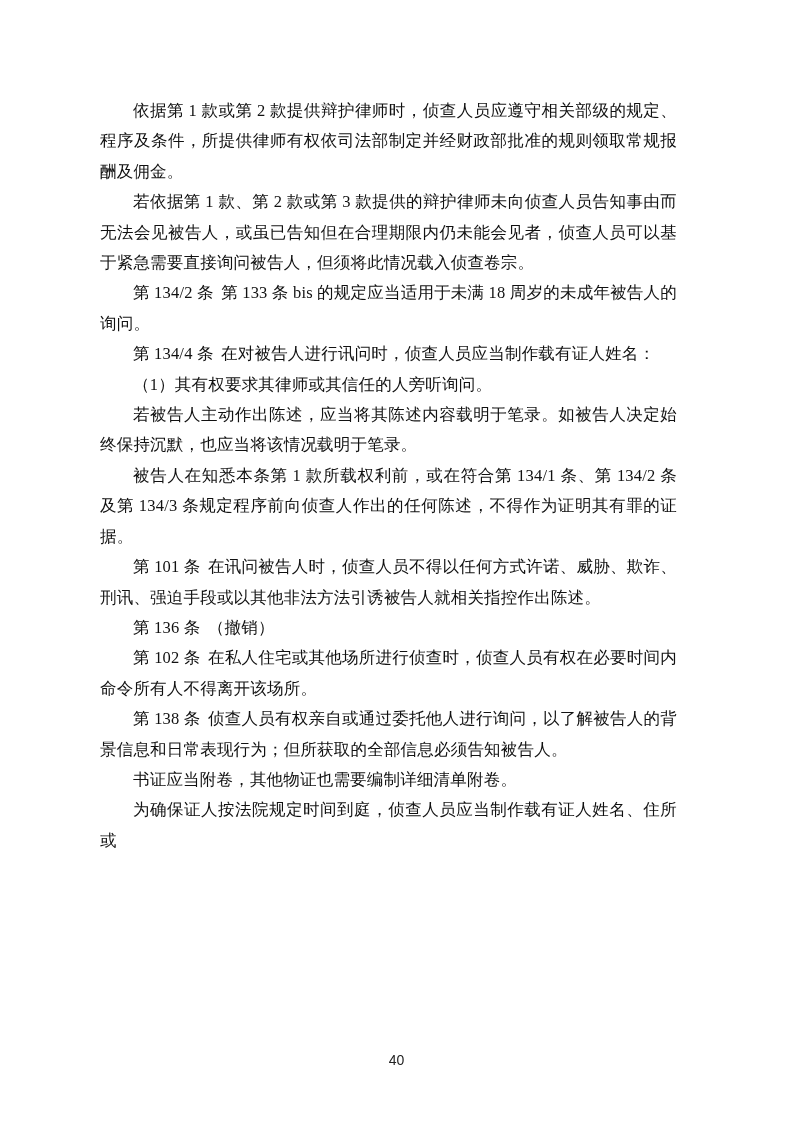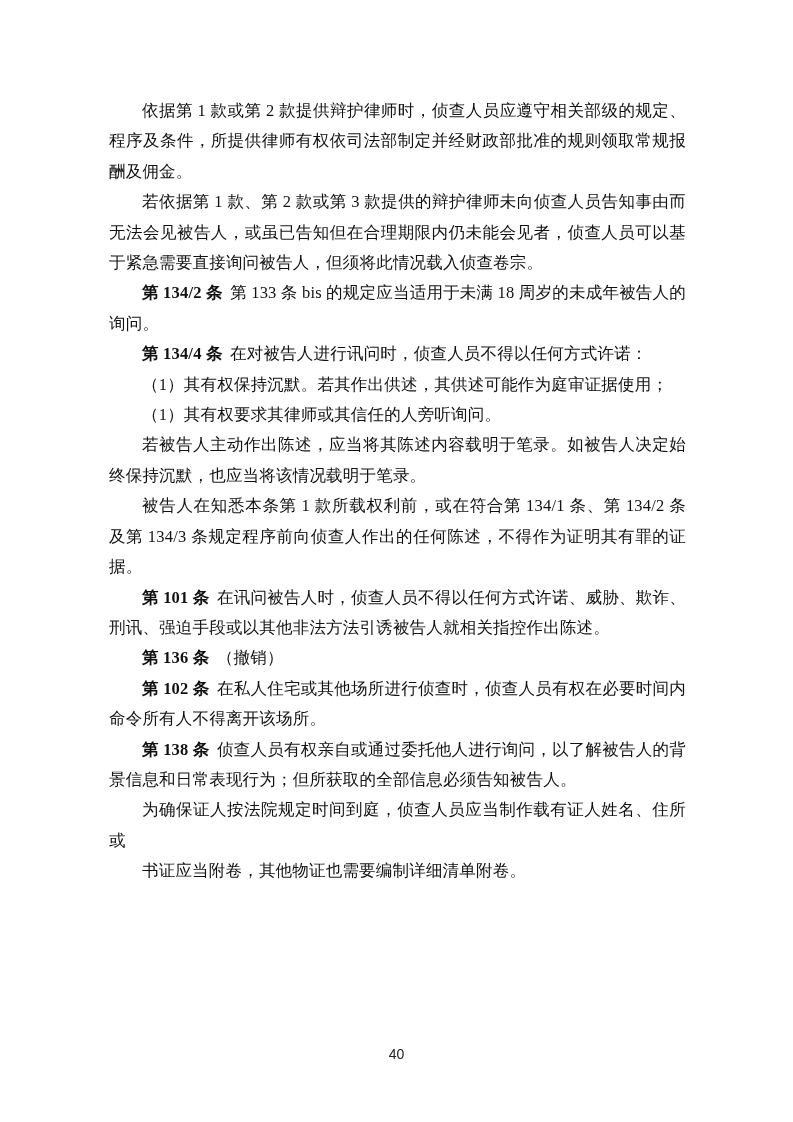--- a/index.html
+++ b/index.html
@@ -11,62 +11,61 @@
     position: relative;
     width: 793px;
     height: 1122px;
     background: #ffffff;
     overflow: hidden;
     font-family: "Liberation Serif", "DejaVu Serif", serif;
     color: #111111;
   }
   .content {
     position: absolute;
-    left: 109px;
+    left: 100px;
     top: 96px;
     width: 577px;
     font-size: 16.5px;
     line-height: 30.4px;
     text-align: justify;
     letter-spacing: 0.2px;
   }
   .para {
     margin: 0;
     padding: 0;
     text-indent: 2em;
   }
   .label {
-    font-weight: bold;
+    font-weight: normal;
     margin-right: 0.45em;
   }
   .pagenum {
     position: absolute;
     left: 0;
     right: 0;
-    bottom: 60px;
+    bottom: 54px;
     text-align: center;
     font-family: "Liberation Sans", "DejaVu Sans", sans-serif;
     font-size: 14px;
     color: #222222;
   }
 </style>
 </head>
 <body>
 
 <div class="page">
   <main class="content">
     <p class="para"><span>依据第 1 款或第 2 款提供辩护律师时，侦查人员应遵守相关部级的规定、程序及条件，所提供律师有权依司法部制定并经财政部批准的规则领取常规报酬及佣金。</span></p>
     <p class="para"><span>若依据第 1 款、第 2 款或第 3 款提供的辩护律师未向侦查人员告知事由而无法会见被告人，或虽已告知但在合理期限内仍未能会见者，侦查人员可以基于紧急需要直接询问被告人，但须将此情况载入侦查卷宗。</span></p>
     <p class="para"><span class="label">第 134/2 条</span><span>第 133 条 bis 的规定应当适用于未满 18 周岁的未成年被告人的询问。</span></p>
-    <p class="para"><span class="label">第 134/4 条</span><span>在对被告人进行讯问时，侦查人员不得以任何方式许诺：</span></p>
-    <p class="para"><span>（1）其有权保持沉默。若其作出供述，其供述可能作为庭审证据使用；</span></p>
+    <p class="para"><span class="label">第 134/4 条</span><span>在对被告人进行讯问时，侦查人员应当制作载有证人姓名：</span></p>
     <p class="para"><span>（1）其有权要求其律师或其信任的人旁听询问。</span></p>
     <p class="para"><span>若被告人主动作出陈述，应当将其陈述内容载明于笔录。如被告人决定始终保持沉默，也应当将该情况载明于笔录。</span></p>
     <p class="para"><span>被告人在知悉本条第 1 款所载权利前，或在符合第 134/1 条、第 134/2 条及第 134/3 条规定程序前向侦查人作出的任何陈述，不得作为证明其有罪的证据。</span></p>
     <p class="para"><span class="label">第 101 条</span><span>在讯问被告人时，侦查人员不得以任何方式许诺、威胁、欺诈、刑讯、强迫手段或以其他非法方法引诱被告人就相关指控作出陈述。</span></p>
     <p class="para"><span class="label">第 136 条</span><span>（撤销）</span></p>
     <p class="para"><span class="label">第 102 条</span><span>在私人住宅或其他场所进行侦查时，侦查人员有权在必要时间内命令所有人不得离开该场所。</span></p>
     <p class="para"><span class="label">第 138 条</span><span>侦查人员有权亲自或通过委托他人进行询问，以了解被告人的背景信息和日常表现行为；但所获取的全部信息必须告知被告人。</span></p>
+    <p class="para"><span>书证应当附卷，其他物证也需要编制详细清单附卷。</span></p>
     <p class="para"><span>为确保证人按法院规定时间到庭，侦查人员应当制作载有证人姓名、住所或</span></p>
-    <p class="para"><span>书证应当附卷，其他物证也需要编制详细清单附卷。</span></p>
   </main>
   <footer class="pagenum">40</footer>
 </div>
 
 </body></html>

